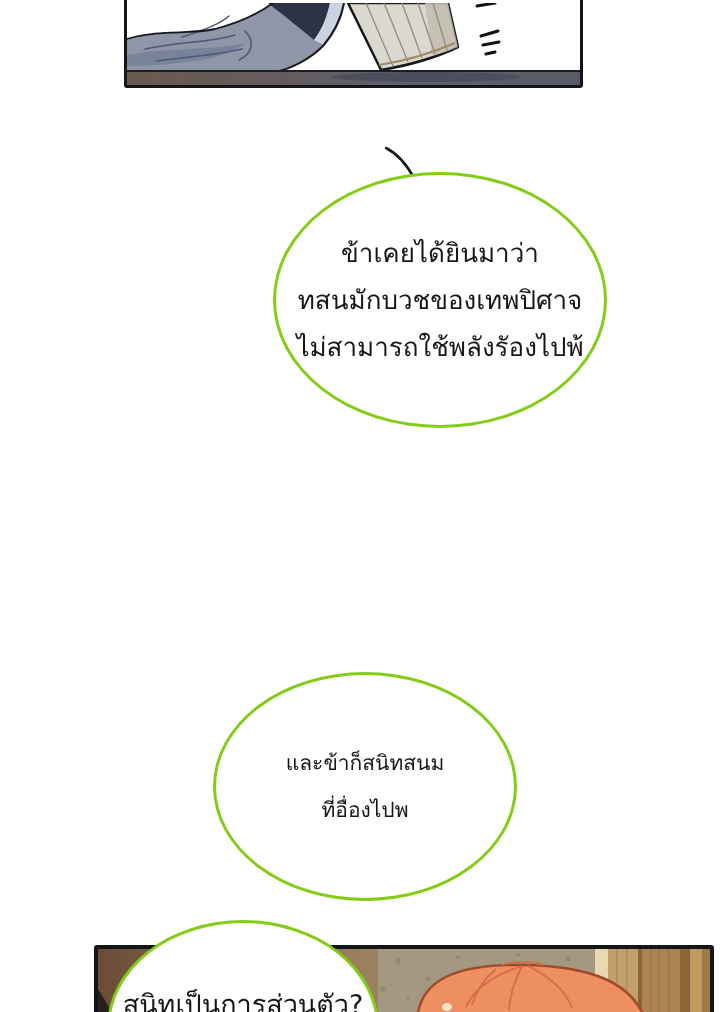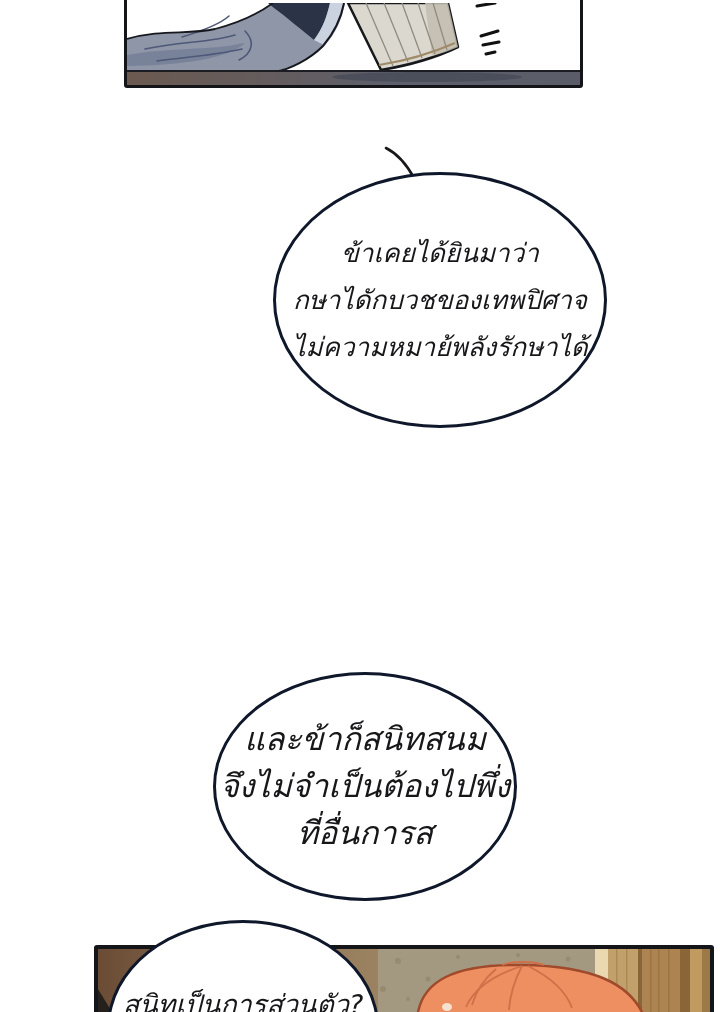--- a/index.html
+++ b/index.html
@@ -14,30 +14,29 @@
     left:124px;top:-6px;width:459px;height:94px;
     border:3px solid #141519;border-radius:3px;overflow:hidden;
   }
   #top-panel svg{position:absolute;left:0;top:6px;}
   #bottom-panel{
     left:94px;top:945px;width:620px;height:90px;
     border:4px solid #141519;border-radius:3px;overflow:hidden;z-index:1;
   }
   #bottom-panel svg{position:absolute;left:0;top:0;}
   .bubble{
-    position:absolute;background:#ffffff;border:3px solid #0f172a;
+    position:absolute;background:#ffffff;border:3px solid #84cc16;
     border-radius:50%;display:flex;flex-direction:column;
     align-items:center;justify-content:center;text-align:right;
     box-sizing:border-box;
-    font-style:italic;
   }
   #speech-bubble-1{left:273px;top:172px;width:334px;height:256px;z-index:2;}
   #speech-bubble-1 .line{font-size:26px;line-height:47px;white-space:nowrap;}
   #speech-bubble-2{left:213px;top:672px;width:304px;height:229px;z-index:2;}
-  #speech-bubble-2 .line{font-size:32px;line-height:47px;white-space:nowrap;}
+  #speech-bubble-2 .line{font-size:21px;line-height:47px;white-space:nowrap;}
   #speech-bubble-3{
     left:107px;top:920px;width:272px;height:215px;z-index:3;
     justify-content:flex-start;
   }
   #speech-bubble-3 .line{
     position:absolute;top:62px;left:50%;transform:translateX(-50%);
     font-size:27px;line-height:40px;white-space:nowrap;
   }
   #bubble-tail-1{position:absolute;left:380px;top:142px;z-index:2;}
 </style>
@@ -97,28 +96,27 @@
     </g>
   </svg>
 </div>
 
 <svg id="bubble-tail-1" width="45" height="42" viewBox="0 0 45 42">
   <path d="M6,6 Q22,14 34,36" fill="none" stroke="#17181c" stroke-width="2.6" stroke-linecap="round"></path>
 </svg>
 
 <div class="bubble" id="speech-bubble-1">
   <div class="line">ข้าเคยได้ยินมาว่า</div>
-  <div class="line">กษาไดักบวชของเทพปิศาจ</div>
-  <div class="line">ไม่ความหมาย้พลังรักษาได้</div>
+  <div class="line">ทสนมักบวชของเทพปิศาจ</div>
+  <div class="line">ไม่สามารถใช้พลังรัองไปพ้</div>
 </div>
 
 <div class="bubble" id="speech-bubble-2">
   <div class="line">และข้าก็สนิทสนม</div>
-  <div class="line">จึงไม่จำเป็นต้องไปพึ่ง</div>
-  <div class="line">ที่อื่นการส</div>
+  <div class="line">ที่อื่องไปพ</div>
 </div>
 
 <div class="panel" id="bottom-panel">
   <svg width="612" height="82" viewBox="0 0 612 82">
     <defs>
       <linearGradient id="roomGrad" x1="0" y1="0" x2="1" y2="0">
         <stop offset="0" stop-color="#6a4c36"></stop>
         <stop offset="0.45" stop-color="#8d7051"></stop>
         <stop offset="1" stop-color="#a08a68"></stop>
       </linearGradient>

